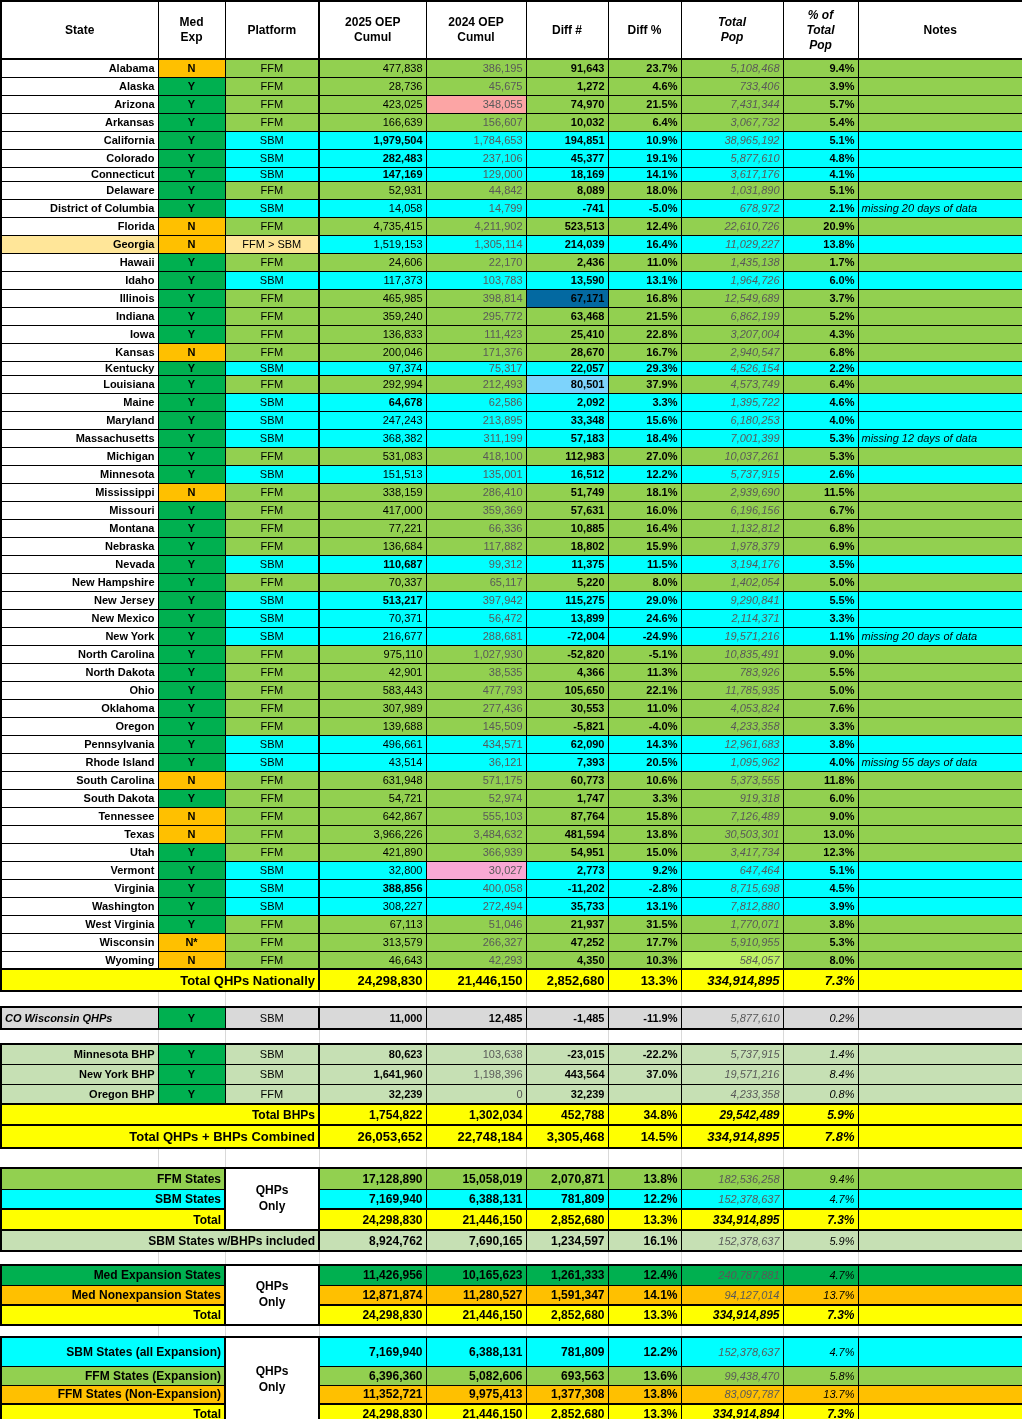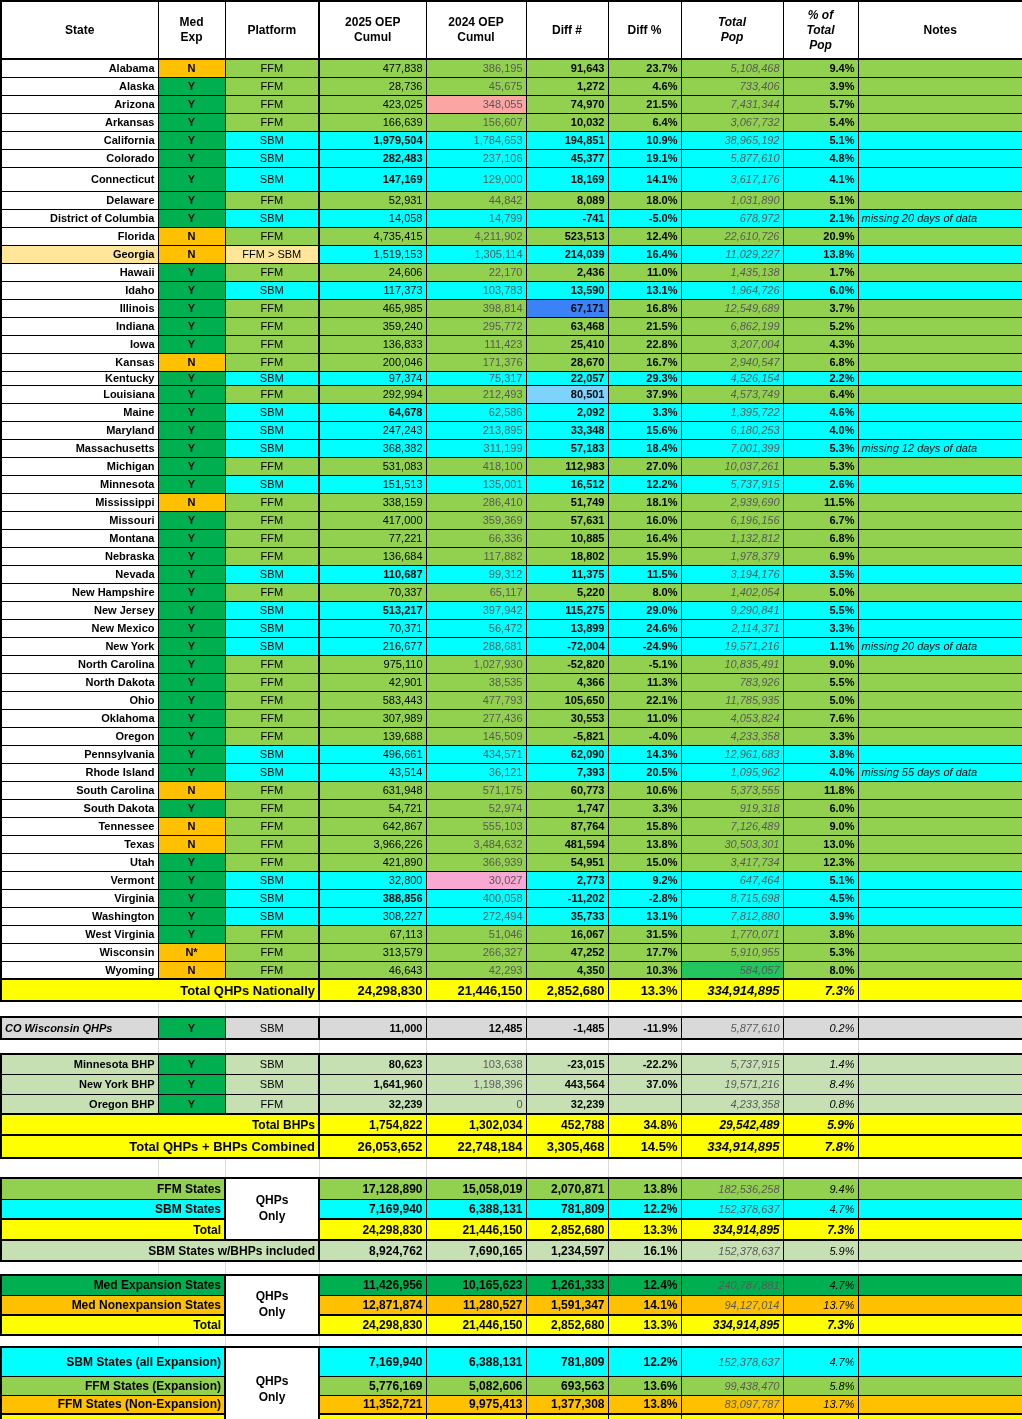--- a/index.html
+++ b/index.html
@@ -120,21 +120,21 @@
         <td class="ctr b" style="background: rgb(0, 176, 80);">Y</td>
         <td class="ctr" style="background: rgb(0, 255, 255);">SBM</td>
         <td class="rt v25 b" style="background: rgb(0, 255, 255);">282,483</td>
         <td class="rt gy" style="background: rgb(0, 255, 255);">237,106</td>
         <td class="rt b" style="background: rgb(0, 255, 255);">45,377</td>
         <td class="rt b" style="background: rgb(0, 255, 255);">19.1%</td>
         <td class="rt i gy" style="background: rgb(0, 255, 255);">5,877,610</td>
         <td class="rt b" style="background: rgb(0, 255, 255);">4.8%</td>
         <td class="lt i er" style="background: rgb(0, 255, 255);"></td>
       </tr>
-      <tr style="height: 24px;">
+      <tr style="height: 14px;">
         <td class="rt b el" style="background: rgb(255, 255, 255);">Connecticut</td>
         <td class="ctr b" style="background: rgb(0, 176, 80);">Y</td>
         <td class="ctr" style="background: rgb(0, 255, 255);">SBM</td>
         <td class="rt v25 b" style="background: rgb(0, 255, 255);">147,169</td>
         <td class="rt gy" style="background: rgb(0, 255, 255);">129,000</td>
         <td class="rt b" style="background: rgb(0, 255, 255);">18,169</td>
         <td class="rt b" style="background: rgb(0, 255, 255);">14.1%</td>
         <td class="rt i gy" style="background: rgb(0, 255, 255);">3,617,176</td>
         <td class="rt b" style="background: rgb(0, 255, 255);">4.1%</td>
         <td class="lt i er" style="background: rgb(0, 255, 255);"></td>
@@ -210,21 +210,21 @@
         <td class="rt i gy" style="background: rgb(0, 255, 255);">1,964,726</td>
         <td class="rt b" style="background: rgb(0, 255, 255);">6.0%</td>
         <td class="lt i er" style="background: rgb(0, 255, 255);"></td>
       </tr>
       <tr style="height: 18px;">
         <td class="rt b el" style="background: rgb(255, 255, 255);">Illinois</td>
         <td class="ctr b" style="background: rgb(0, 176, 80);">Y</td>
         <td class="ctr" style="background: rgb(146, 208, 80);">FFM</td>
         <td class="rt v25" style="background: rgb(146, 208, 80);">465,985</td>
         <td class="rt gy" style="background: rgb(146, 208, 80);">398,814</td>
-        <td class="rt b" style="background: #3b82f6;">67,171</td>
+        <td class="rt b" style="background: #0369a1;">67,171</td>
         <td class="rt b" style="background: rgb(146, 208, 80);">16.8%</td>
         <td class="rt i gy" style="background: rgb(146, 208, 80);">12,549,689</td>
         <td class="rt b" style="background: rgb(146, 208, 80);">3.7%</td>
         <td class="lt i er" style="background: rgb(146, 208, 80);"></td>
       </tr>
       <tr style="height: 18px;">
         <td class="rt b el" style="background: rgb(255, 255, 255);">Indiana</td>
         <td class="ctr b" style="background: rgb(0, 176, 80);">Y</td>
         <td class="ctr" style="background: rgb(146, 208, 80);">FFM</td>
         <td class="rt v25" style="background: rgb(146, 208, 80);">359,240</td>
@@ -630,21 +630,21 @@
         <td class="rt i gy" style="background: rgb(0, 255, 255);">7,812,880</td>
         <td class="rt b" style="background: rgb(0, 255, 255);">3.9%</td>
         <td class="lt i er" style="background: rgb(0, 255, 255);"></td>
       </tr>
       <tr style="height: 18px;">
         <td class="rt b el" style="background: rgb(255, 255, 255);">West Virginia</td>
         <td class="ctr b" style="background: rgb(0, 176, 80);">Y</td>
         <td class="ctr" style="background: rgb(146, 208, 80);">FFM</td>
         <td class="rt v25" style="background: rgb(146, 208, 80);">67,113</td>
         <td class="rt gy" style="background: rgb(146, 208, 80);">51,046</td>
-        <td class="rt b" style="background: rgb(146, 208, 80);">16,067</td>
+        <td class="rt b" style="background: rgb(146, 208, 80);">21,937</td>
         <td class="rt b" style="background: rgb(146, 208, 80);">31.5%</td>
         <td class="rt i gy" style="background: rgb(146, 208, 80);">1,770,071</td>
         <td class="rt b" style="background: rgb(146, 208, 80);">3.8%</td>
         <td class="lt i er" style="background: rgb(146, 208, 80);"></td>
       </tr>
       <tr style="height: 18px;">
         <td class="rt b el" style="background: rgb(255, 255, 255);">Wisconsin</td>
         <td class="ctr b" style="background: rgb(255, 192, 0);">N*</td>
         <td class="ctr" style="background: rgb(146, 208, 80);">FFM</td>
         <td class="rt v25" style="background: rgb(146, 208, 80);">313,579</td>
@@ -656,21 +656,21 @@
         <td class="lt i er" style="background: rgb(146, 208, 80);"></td>
       </tr>
       <tr style="height: 18px;">
         <td class="rt b el" style="background: rgb(255, 255, 255);">Wyoming</td>
         <td class="ctr b" style="background: rgb(255, 192, 0);">N</td>
         <td class="ctr" style="background: rgb(146, 208, 80);">FFM</td>
         <td class="rt v25" style="background: rgb(146, 208, 80);">46,643</td>
         <td class="rt gy" style="background: rgb(146, 208, 80);">42,293</td>
         <td class="rt b" style="background: rgb(146, 208, 80);">4,350</td>
         <td class="rt b" style="background: rgb(146, 208, 80);">10.3%</td>
-        <td class="rt i gy" style="background: #22c55e;">584,057</td>
+        <td class="rt i gy" style="background: #bef264;">584,057</td>
         <td class="rt b" style="background: rgb(146, 208, 80);">8.0%</td>
         <td class="lt i er" style="background: rgb(146, 208, 80);"></td>
       </tr>
       <tr style="height: 22px;">
         <td class="rt b el bt2 bb2 f13" colspan="3" style="background: rgb(255, 255, 0);">Total QHPs Nationally</td>
         <td class="rt b v25 bt2 bb2 f13" style="background: rgb(255, 255, 0);">24,298,830</td>
         <td class="rt b bt2 bb2 f13" style="background: rgb(255, 255, 0);">21,446,150</td>
         <td class="rt b bt2 bb2 f13" style="background: rgb(255, 255, 0);">2,852,680</td>
         <td class="rt b bt2 bb2 f13" style="background: rgb(255, 255, 0);">13.3%</td>
         <td class="rt b i bt2 bb2 f13" style="background: rgb(255, 255, 0);">334,914,895</td>
@@ -886,21 +886,21 @@
         <td class="rt b f12 v25 bt2 " style="background: rgb(0, 255, 255);">7,169,940</td>
         <td class="rt b f12 bt2 " style="background: rgb(0, 255, 255);">6,388,131</td>
         <td class="rt b f12 bt2 " style="background: rgb(0, 255, 255);">781,809</td>
         <td class="rt b f12 bt2 " style="background: rgb(0, 255, 255);">12.2%</td>
         <td class="rt i gy bt2 " style="background: rgb(0, 255, 255);">152,378,637</td>
         <td class="rt i bt2 " style="background: rgb(0, 255, 255);">4.7%</td>
         <td class="er bt2 " style="background: rgb(0, 255, 255);"></td>
       </tr>
       <tr style="height: 19px;">
         <td class="rt b f12 el " colspan="2" style="background: rgb(146, 208, 80);">FFM States (Expansion)</td>
-        <td class="rt b f12 v25 " style="background: rgb(146, 208, 80);">5,776,169</td>
+        <td class="rt b f12 v25 " style="background: rgb(146, 208, 80);">6,396,360</td>
         <td class="rt b f12 " style="background: rgb(146, 208, 80);">5,082,606</td>
         <td class="rt b f12 " style="background: rgb(146, 208, 80);">693,563</td>
         <td class="rt b f12 " style="background: rgb(146, 208, 80);">13.6%</td>
         <td class="rt i gy " style="background: rgb(146, 208, 80);">99,438,470</td>
         <td class="rt i " style="background: rgb(146, 208, 80);">5.8%</td>
         <td class="er " style="background: rgb(146, 208, 80);"></td>
       </tr>
       <tr style="height: 19px;">
         <td class="rt b f12 el " colspan="2" style="background: rgb(255, 192, 0);">FFM States (Non-Expansion)</td>
         <td class="rt b f12 v25 " style="background: rgb(255, 192, 0);">11,352,721</td>

